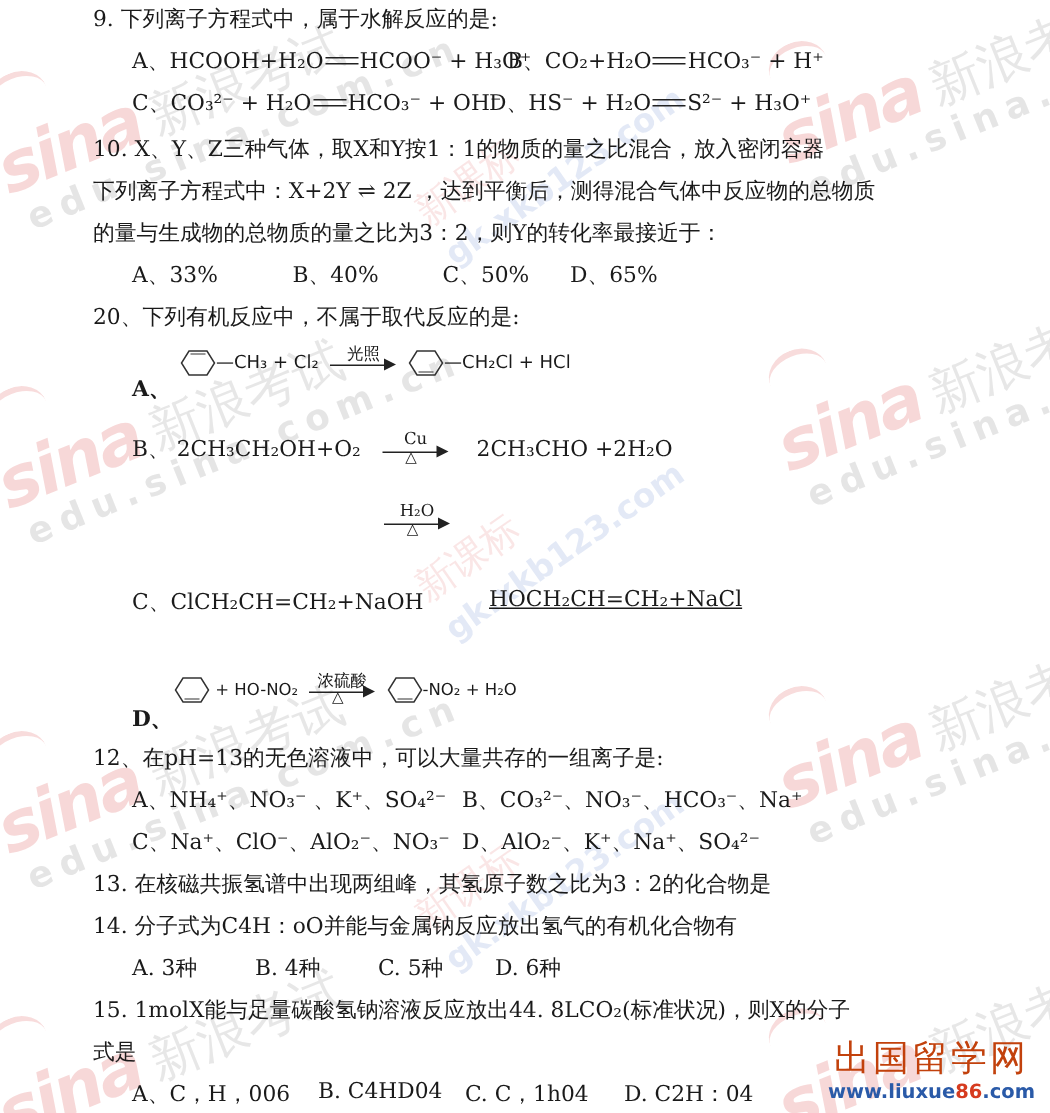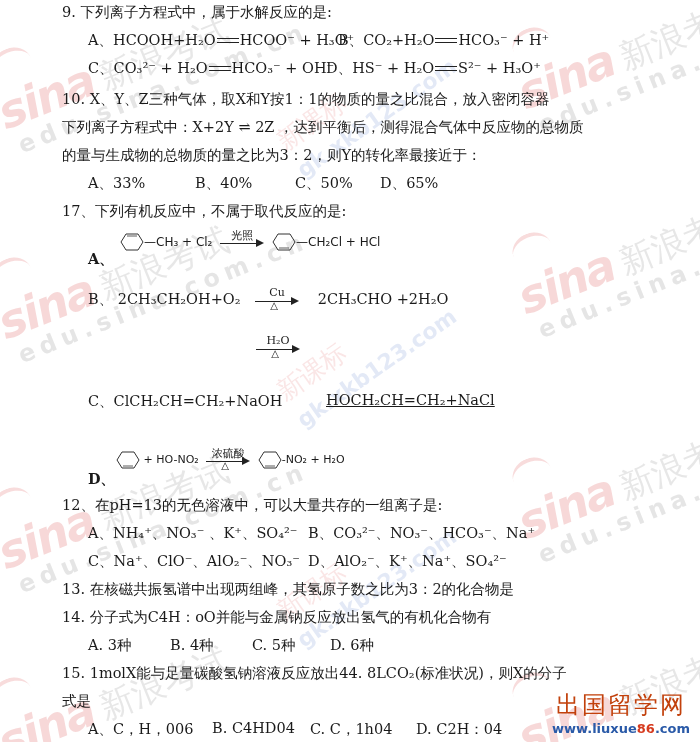--- a/index.html
+++ b/index.html
@@ -126,21 +126,21 @@
   </div>
 
   <div class="line q" style="top:90px;">10. X、Y、Z三种气体，取X和Y按1：1的物质的量之比混合，放入密闭容器</div>
   <div class="line q" style="top:118px;">下列离子方程式中：X+2Y ⇌ 2Z ，达到平衡后，测得混合气体中反应物的总物质</div>
   <div class="line q" style="top:146px;">的量与生成物的总物质的量之比为3：2，则Y的转化率最接近于：</div>
   <div class="line opt" style="top:174px;"><span>A、</span><span>33%</span></div>
   <div class="line" style="left:195px; top:174px;"><span>B、</span><span>40%</span></div>
   <div class="line" style="left:295px; top:174px;"><span>C、</span><span>50%</span></div>
   <div class="line" style="left:380px; top:174px;"><span>D、</span><span>65%</span></div>
 
-  <div class="line q" style="top:202px;">17、下列有机反应中，不属于取代反应的是:</div>
+  <div class="line q" style="top:202px;">20、下列有机反应中，不属于取代反应的是:</div>
 
   <div class="line opt" style="top:250px; font-weight:bold;">A、</div>
   <div class="line small" style="left:120px; top:228px;">
     <svg class="hex" viewBox="0 0 24 18">
         <polygon points="6,1 18,1 23,9 18,17 6,17 1,9" fill="none" stroke="#333" stroke-width="1"></polygon>
         <line x1="7" y1="3" x2="17" y2="3" stroke="#333" stroke-width="0.8"></line>
       </svg><span>—CH₃ + Cl₂</span>
     <span class="arrow"><span class="top">光照</span><span class="bar"></span><span class="head"></span></span>
     <svg class="hex" viewBox="0 0 24 18">
         <polygon points="6,1 18,1 23,9 18,17 6,17 1,9" fill="none" stroke="#333" stroke-width="1"></polygon>

